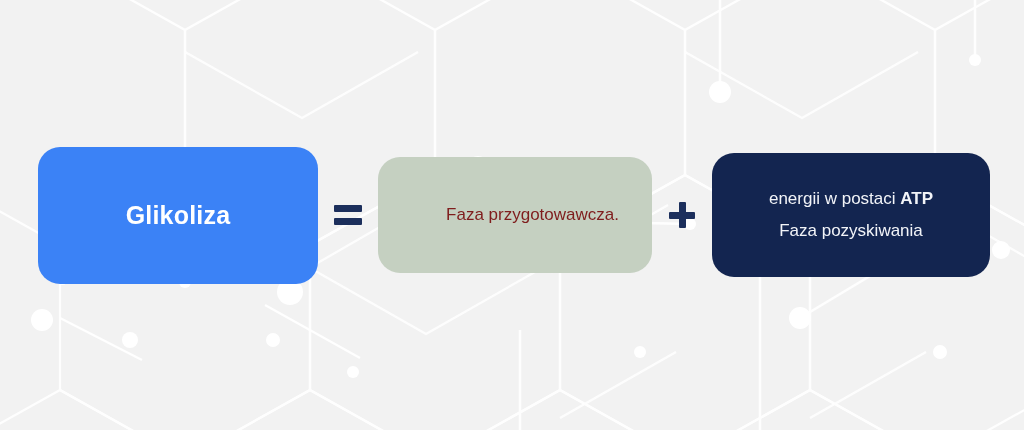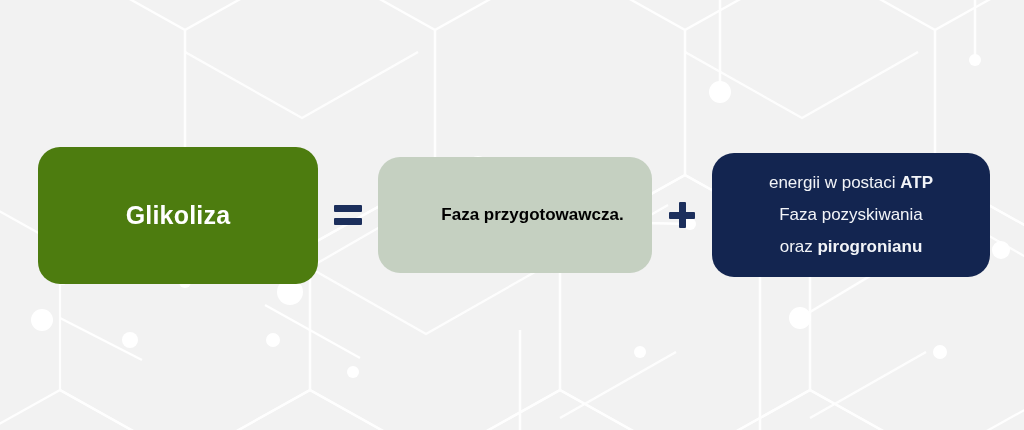--- a/index.html
+++ b/index.html
@@ -51,40 +51,40 @@
     border-radius: 22px;
     display: flex;
     align-items: center;
     justify-content: center;
     text-align: center;
   }
 
   .card-term {
     width: 280px;
     height: 137px;
-    background: #4d7c0f;
+    background: #3b82f6;
   }
   .card-term .card-title {
     color: #ffffff;
     font-size: 25px;
     font-weight: bold;
     letter-spacing: 0.2px;
   }
 
   .card-prep {
     width: 274px;
     height: 116px;
     background: #c5d0c1;
     padding: 0 16px;
   }
   .card-prep .card-lines {
-    color: #000000;
+    color: #7f1d1d;
     font-size: 17px;
     line-height: 32px;
-    font-weight: bold;
+    font-weight: normal;
     margin-left: 35px;
   }
 
   .card-payoff {
     width: 278px;
     height: 124px;
     background: #132550;
     padding: 0 16px;
   }
   .card-payoff .card-lines {
@@ -241,20 +241,17 @@
           <span class="bar-v"></span>
       </span>
     </div>
 
     <div class="card card-payoff">
       <div class="card-lines">
         <div>
           <span>energii w postaci </span><b>ATP</b>
         </div>
         <div>Faza pozyskiwania</div>
-        <div>
-          <span>oraz </span><b>pirogronianu</b>
-        </div>
       </div>
     </div>
 
   </div>
 </div>
 
 </body></html>

